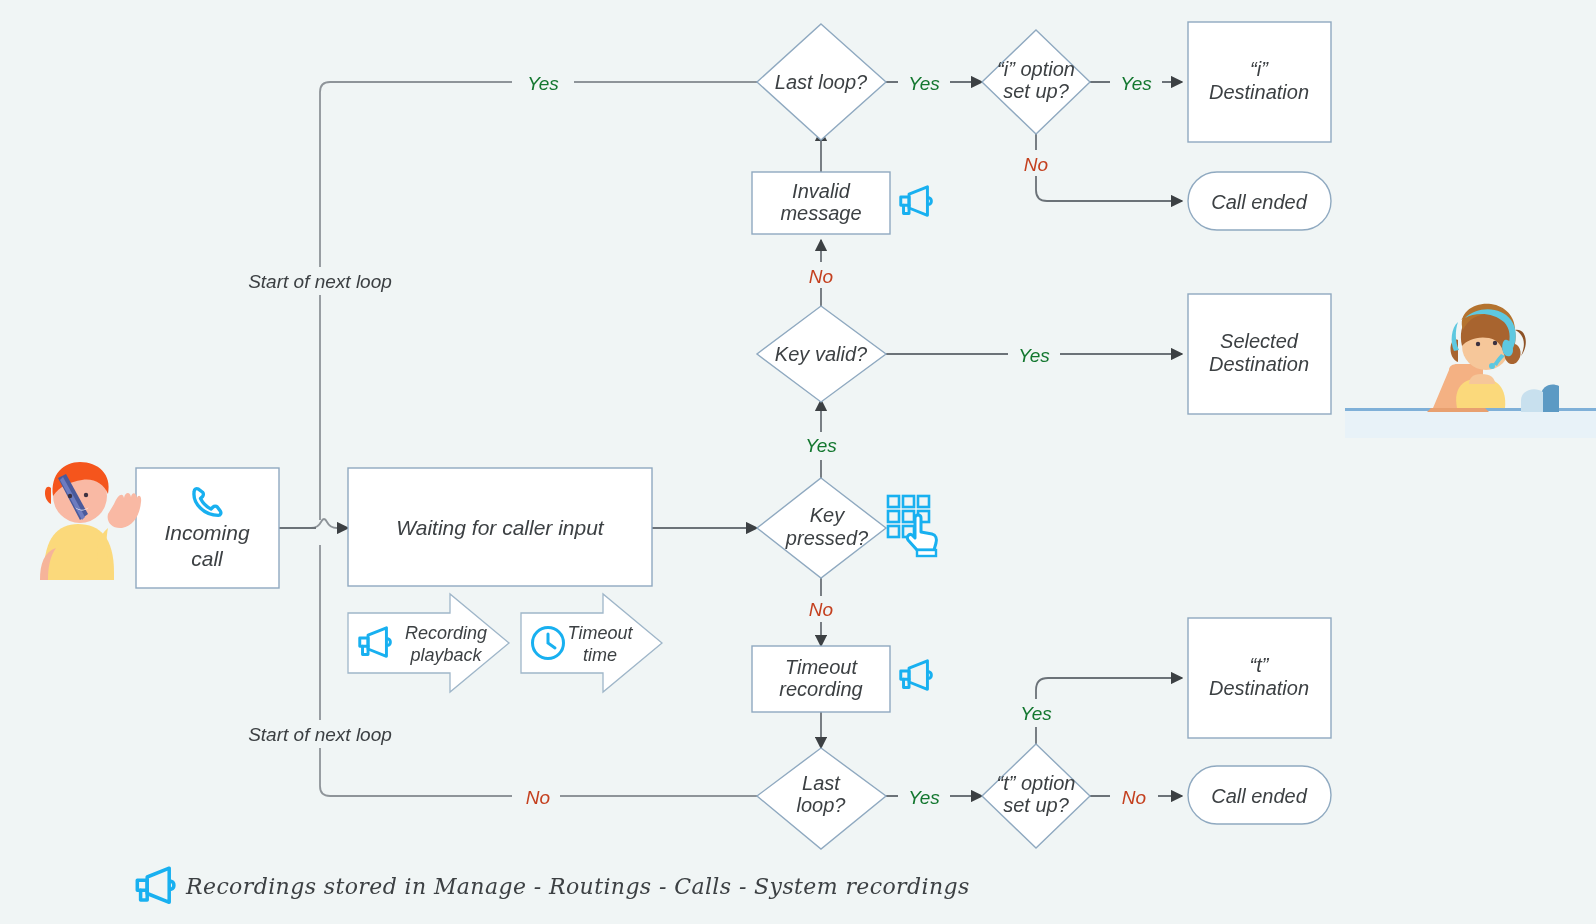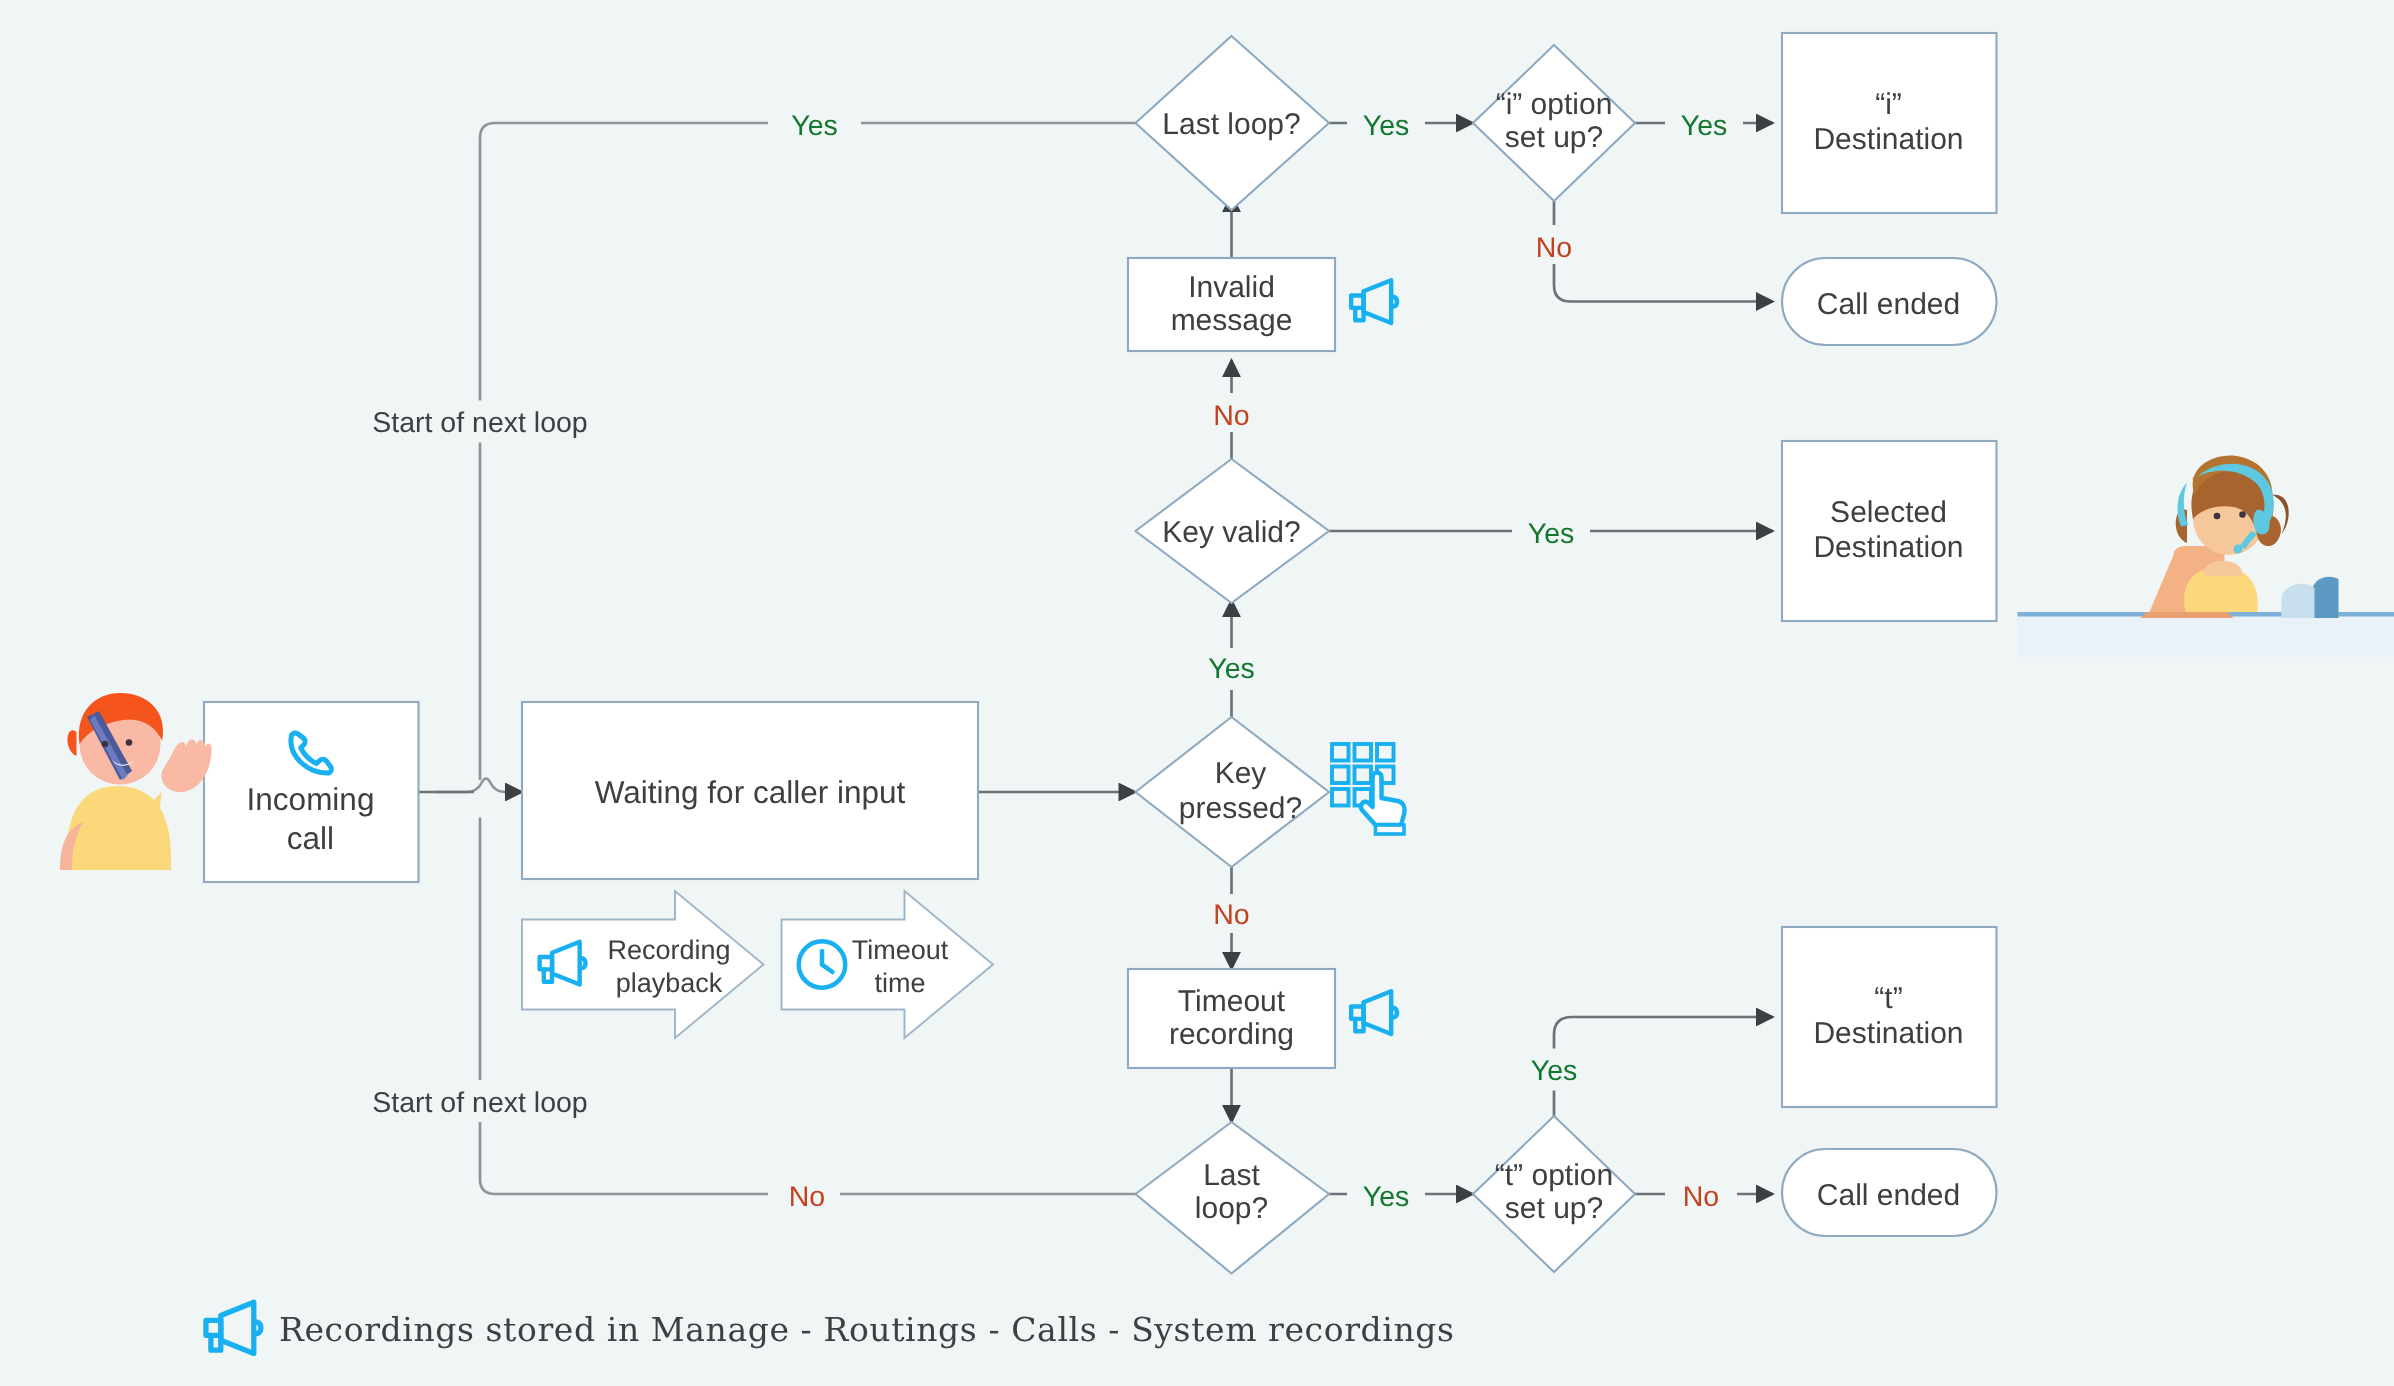--- a/index.html
+++ b/index.html
@@ -3,21 +3,21 @@
 <meta charset="utf-8">
 <style>
   html,body{margin:0;padding:0;}
   body{
     width:1596px;height:924px;
     background:#f0f5f5;
     font-family:"Liberation Sans",sans-serif;
     overflow:hidden;
     position:relative;
   }
-  #stage{position:absolute;inset:0;width:1596px;height:924px;}
+  #stage{position:absolute;inset:0;width:1596px;height:924px;font-style:italic;}
   svg.diagram{position:absolute;left:0;top:0;width:1596px;height:924px;}
 
   .node-fill{fill:#ffffff;stroke:#8fa9c0;stroke-width:1.4;}
   .node-text{font-family:"Liberation Sans",sans-serif;fill:#3c4043;font-size:21px;text-anchor:middle;}
   .node-text.small{font-size:20px;}
   .chev-fill{fill:#ffffff;stroke:#9fb6c9;stroke-width:1.3;}
   .chev-text{font-family:"Liberation Sans",sans-serif;fill:#3c4043;font-size:18px;text-anchor:middle;}
   .flowline{fill:none;stroke:#6b7278;stroke-width:1.8;}
   .flowline-light{fill:none;stroke:#8e9499;stroke-width:1.8;}
   .lbl-yes{font-family:"Liberation Sans",sans-serif;fill:#13772f;font-size:19px;text-anchor:middle;}

